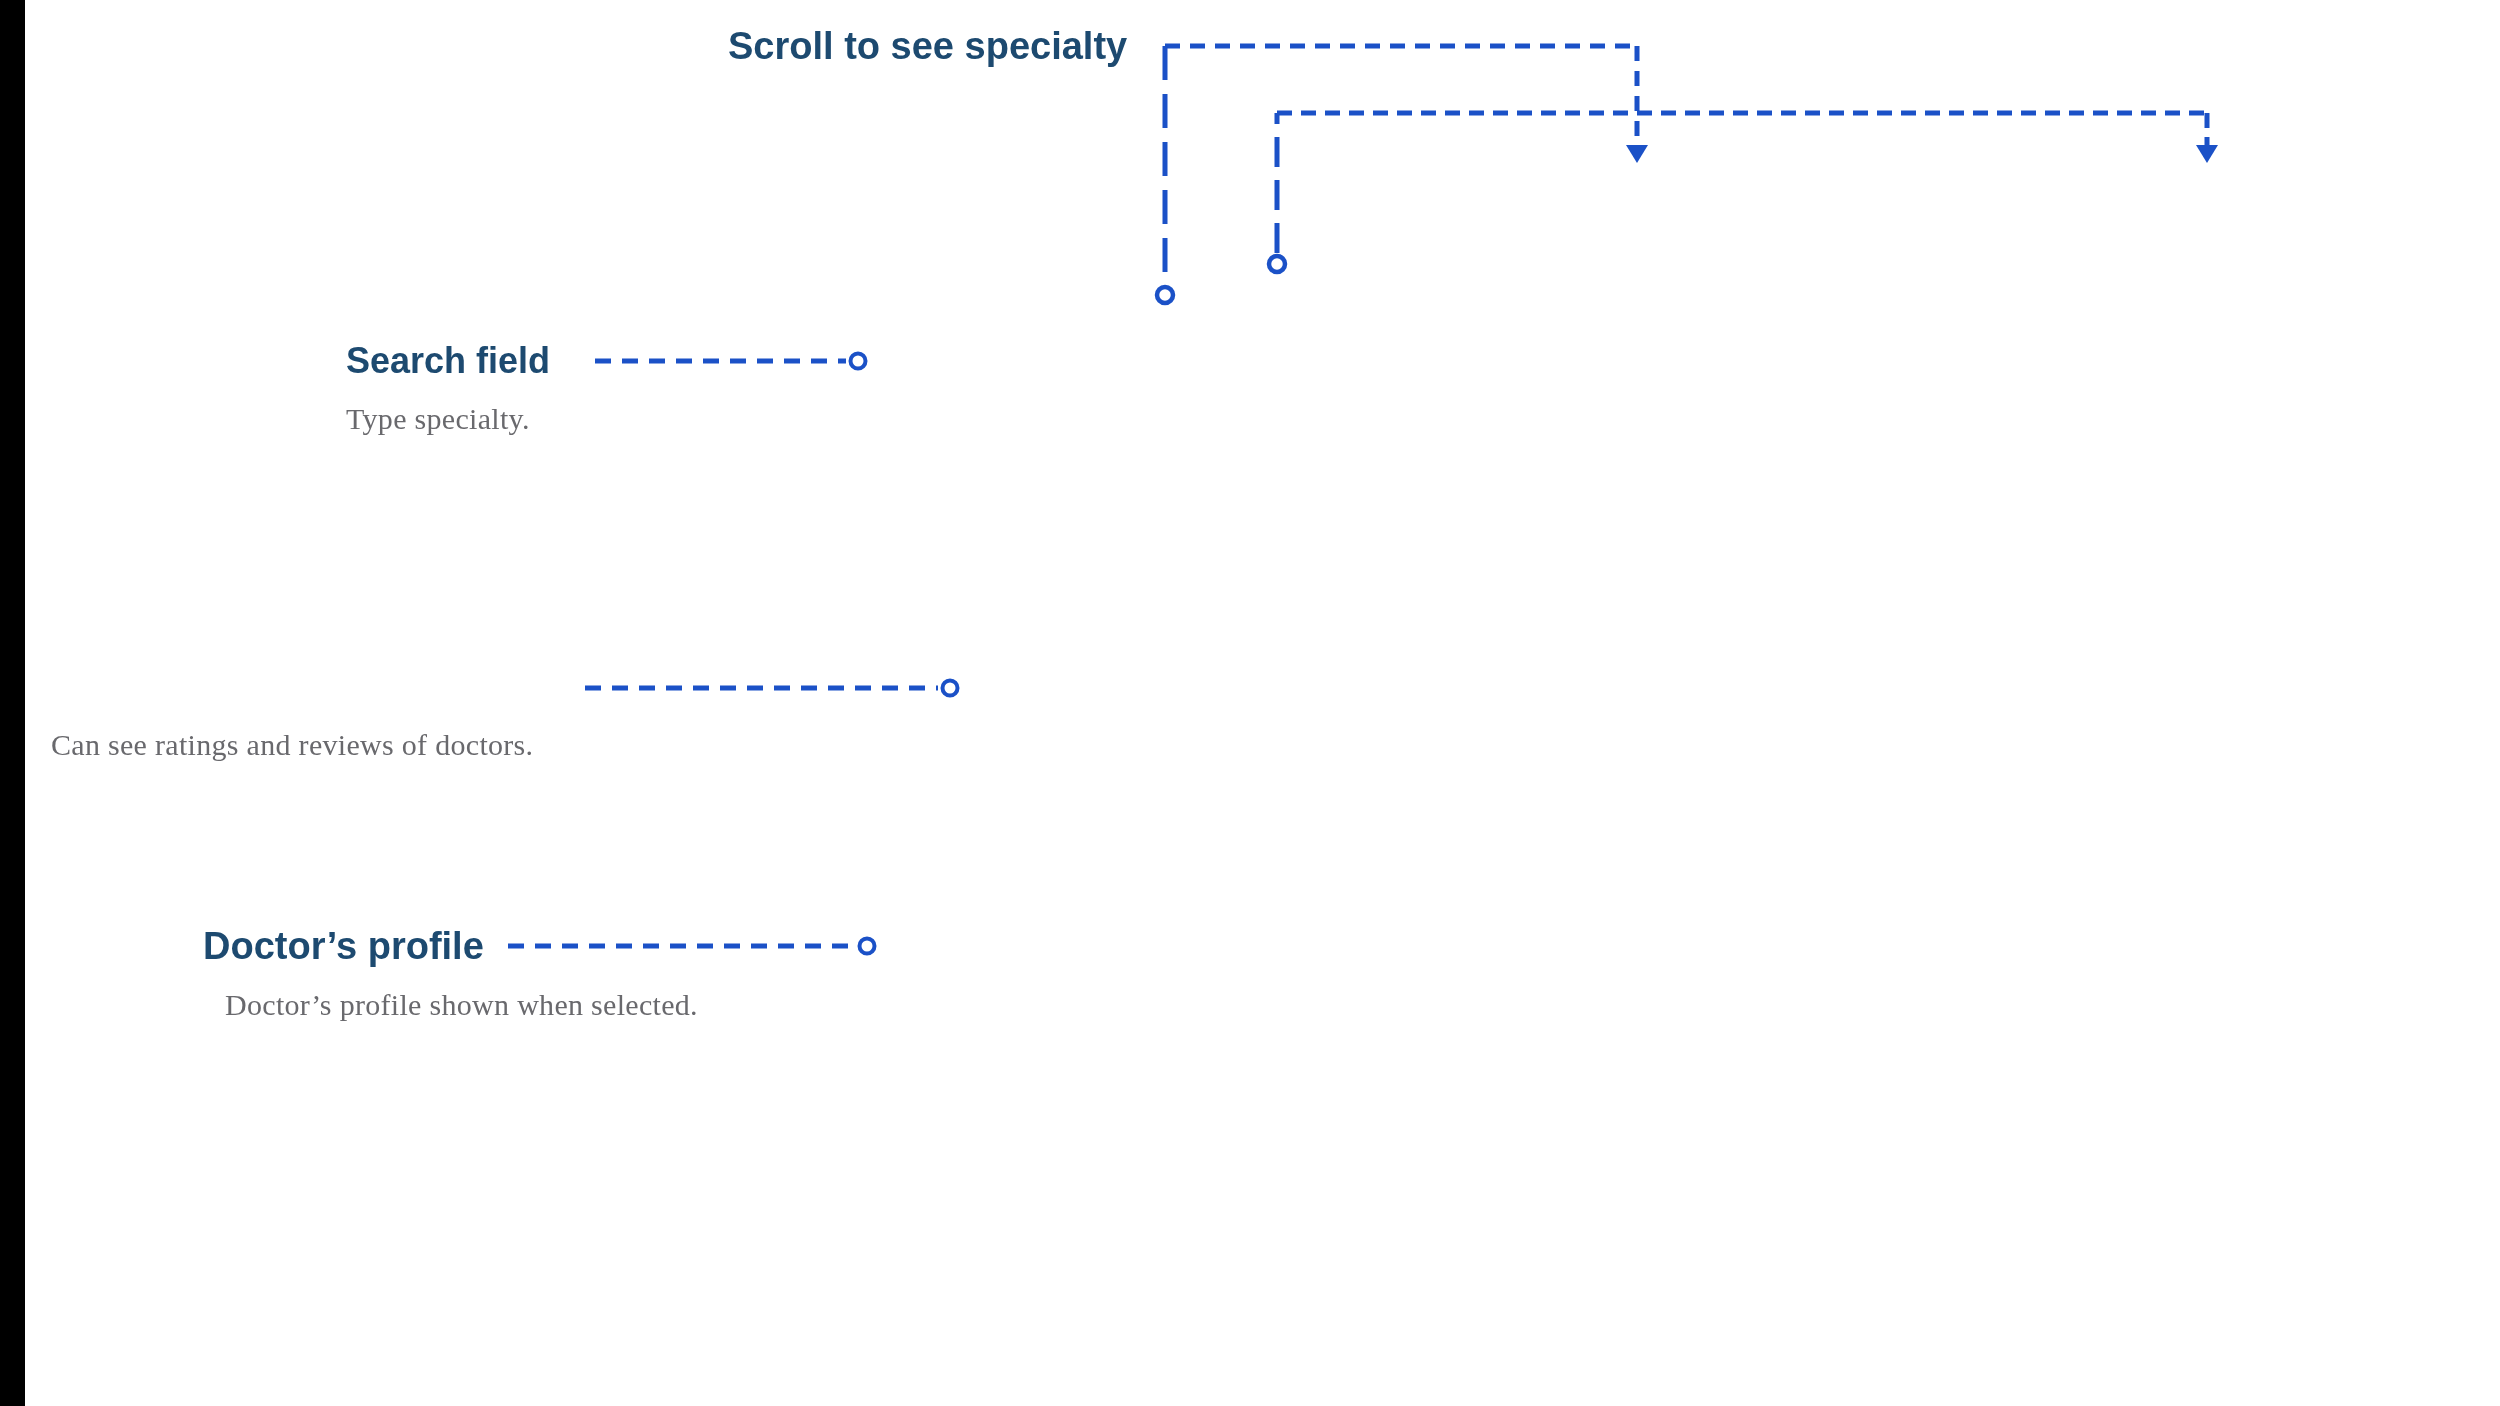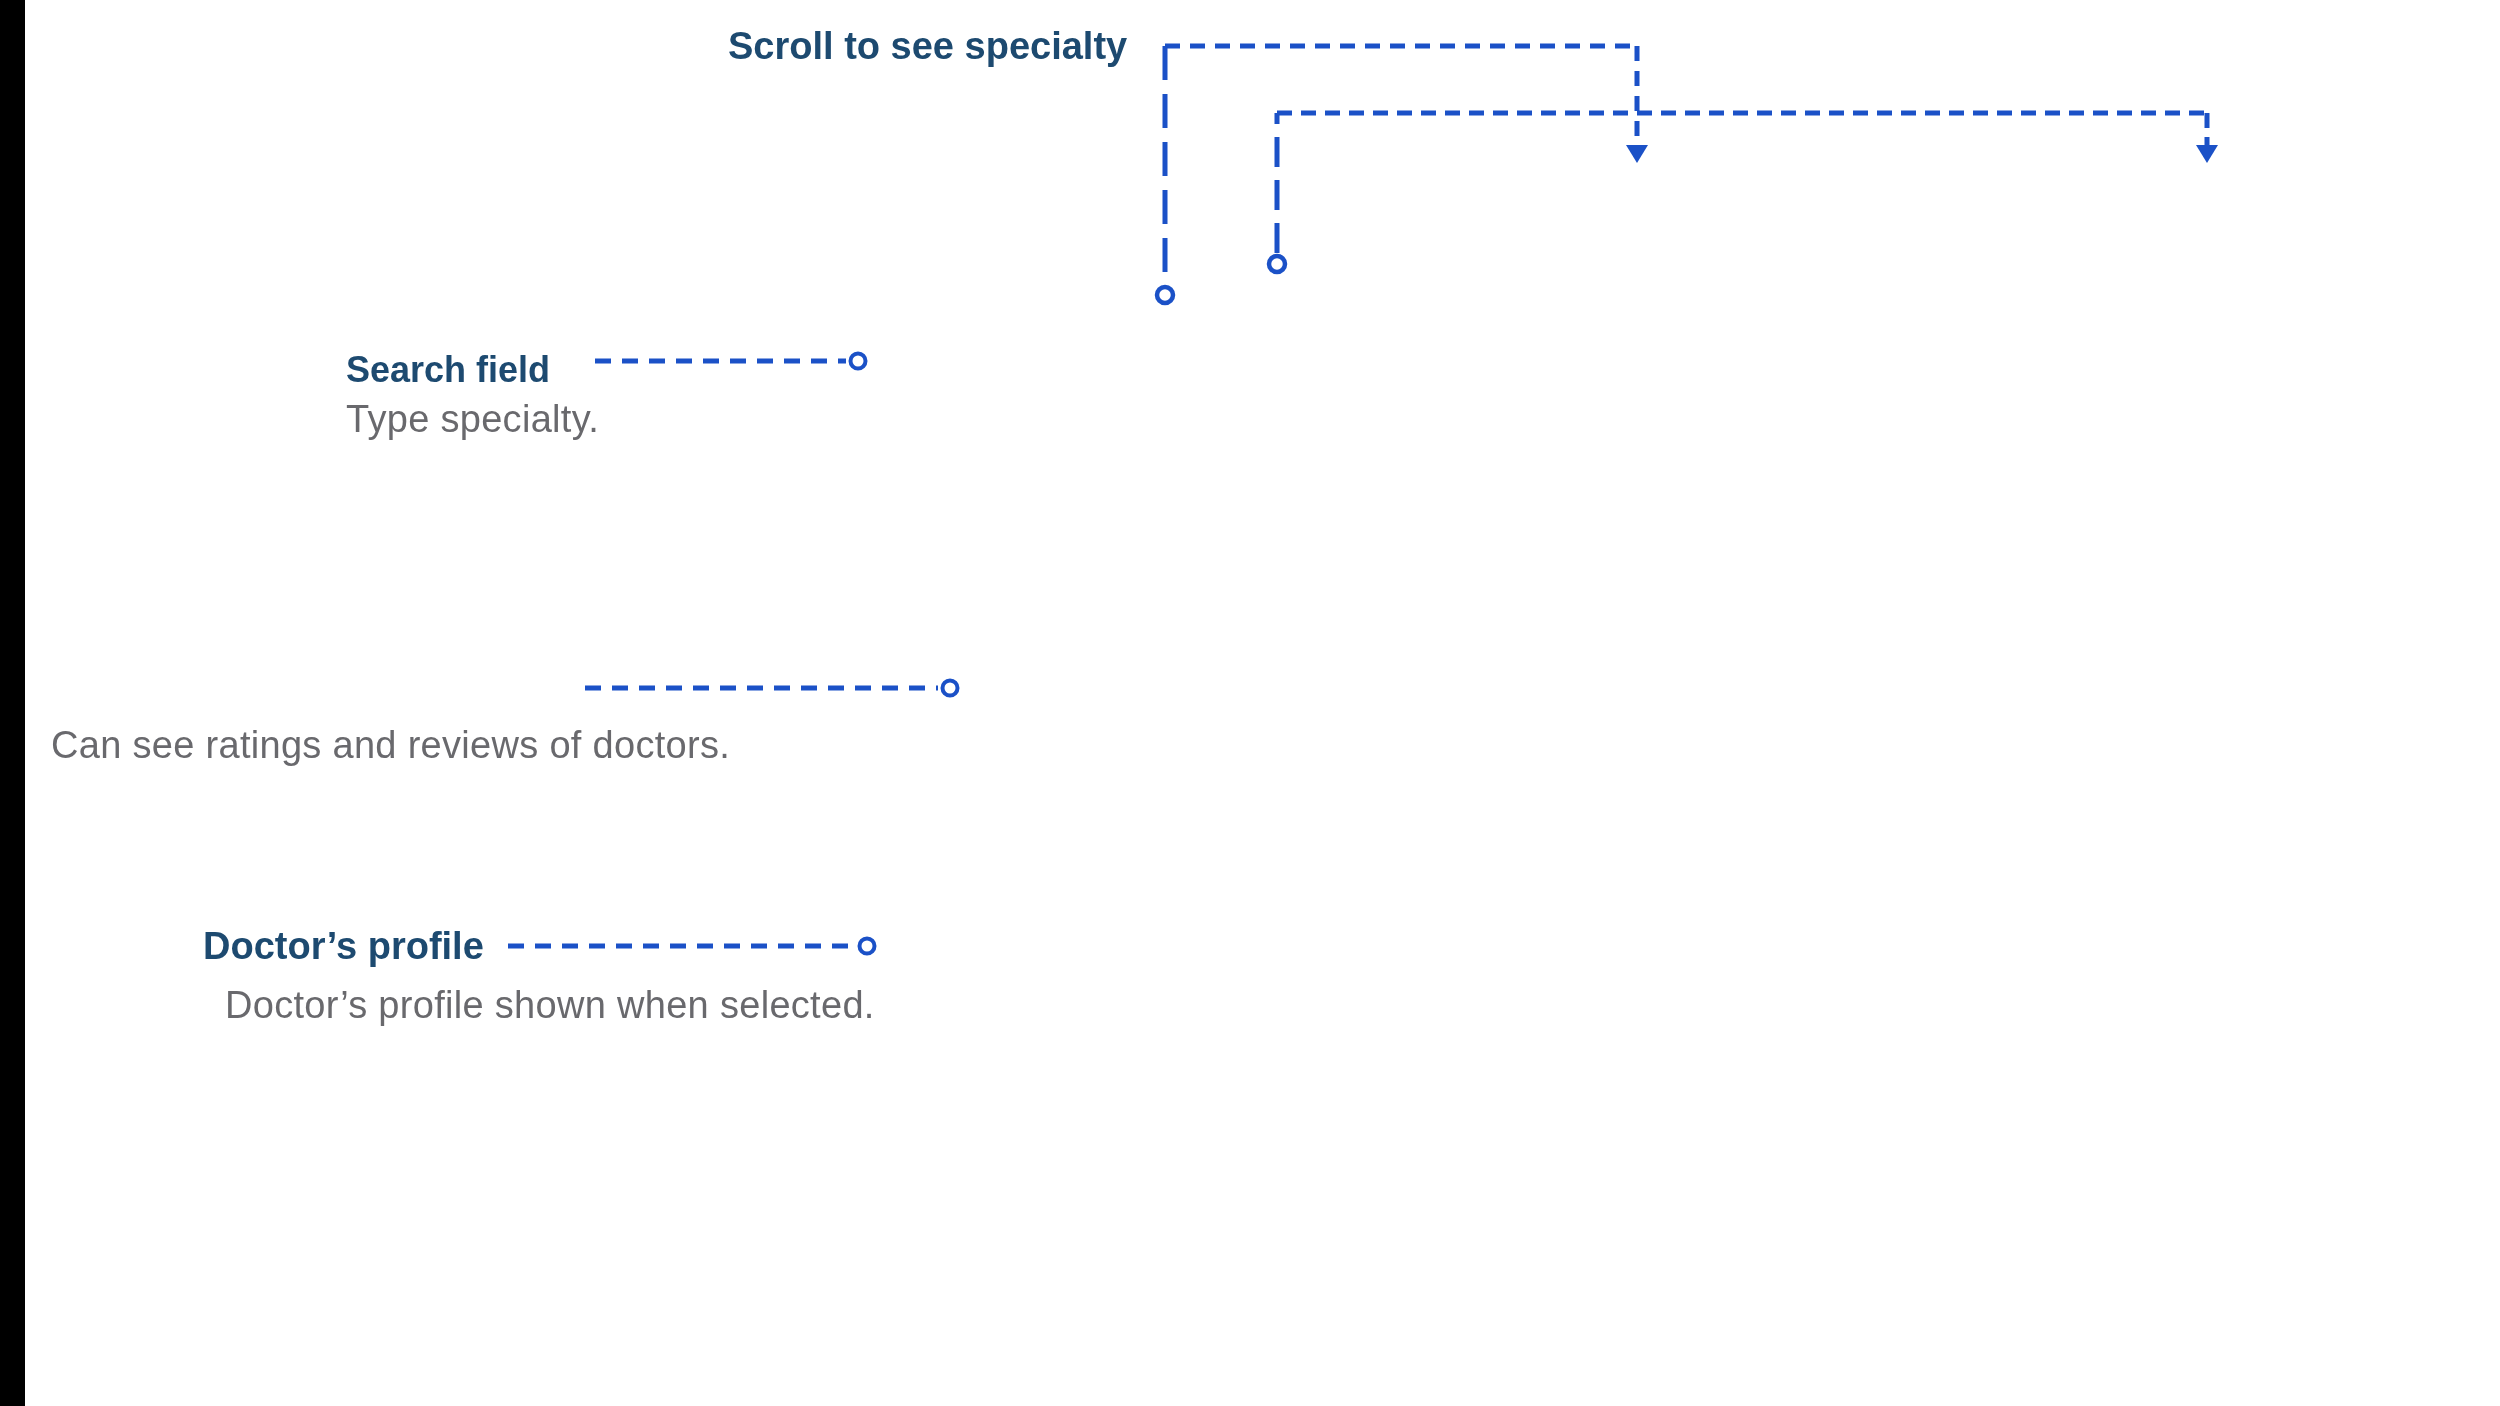--- a/index.html
+++ b/index.html
@@ -19,28 +19,29 @@
   .callout-title {
     position: absolute;
     color: #1d4a70;
     font-weight: 700;
     white-space: nowrap;
   }
   .callout-desc {
     position: absolute;
     color: #69696d;
     font-weight: 400;
-    font-size: 38px;
+    font-size: 30px;
     line-height: 34px;
     white-space: nowrap;
     letter-spacing: 0.3px;
+    font-family: Liberation Serif, serif;
   }
   #title-scroll   { left: 703px;  top: 26px;  font-size: 38px; line-height: 40px; }
   #title-narrow   { left: 2068px; top: 52px;  font-size: 38px; line-height: 40px; }
-  #title-search   { left: 321px;  top: 350px; font-size: 36px; line-height: 40px; }
+  #title-search   { left: 321px;  top: 341px; font-size: 36px; line-height: 40px; }
   #desc-search    { left: 321px;  top: 402px; }
   #title-reviews  { left: 26px;   top: 666px; font-size: 39px; line-height: 44px; }
   #desc-reviews   { left: 26px;   top: 728px; }
   #title-profile  { left: 178px;  top: 924px; font-size: 38px; line-height: 44px; text-align: right; }
   #desc-profile   { left: 200px;  top: 988px; text-align: center; }
   #connector-overlay {
     position: absolute;
     left: 0; top: 0;
     width: 2500px;
     height: 1406px;

